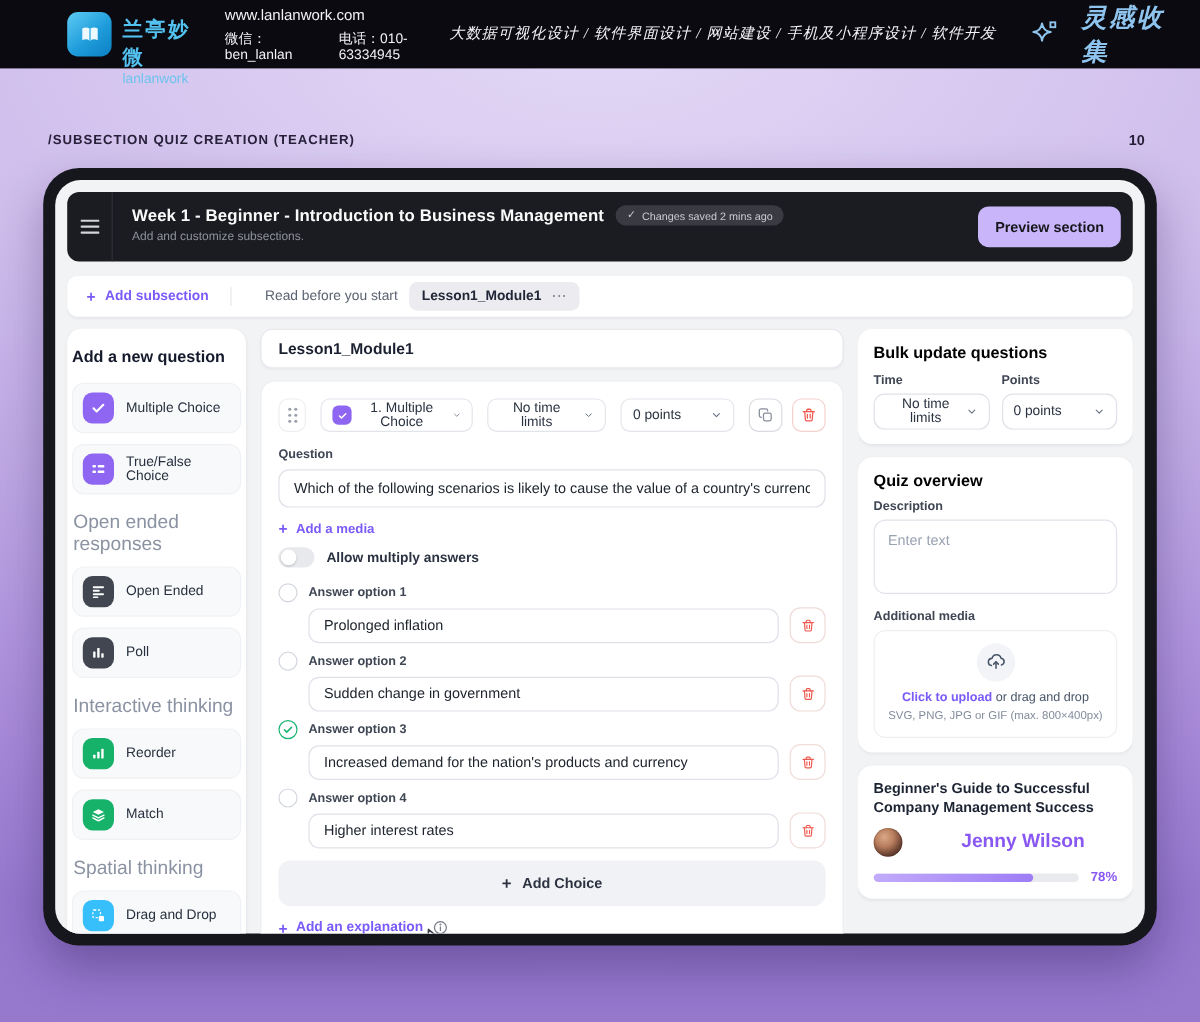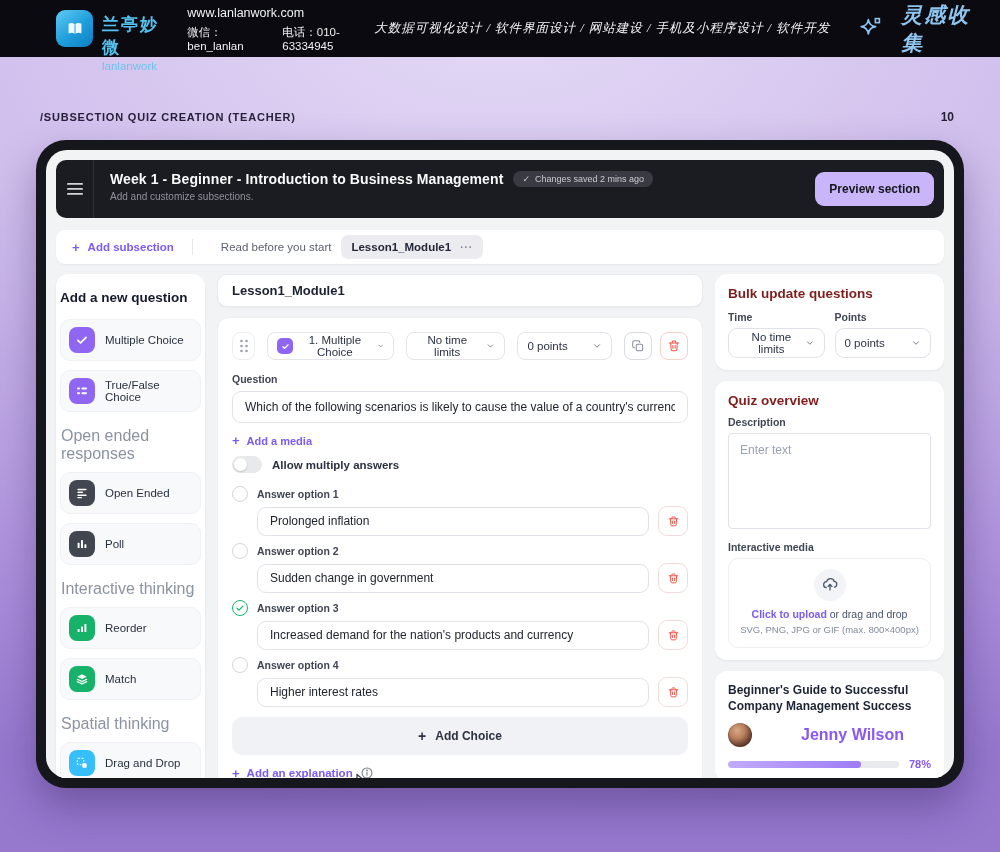--- a/index.html
+++ b/index.html
@@ -105,25 +105,25 @@
   .opt-body .text-input { flex:1; padding:6.5px 12px; }
   .add-choice { margin-top:3px; background:#f1f2f5; border:none; border-radius:10px; height:38px; display:flex; align-items:center; justify-content:center; gap:9px; font-size:12px; font-weight:600; color:#2c3240; cursor:pointer; font-family:inherit; }
   .add-choice .plus-glyph { color:#2c3240; font-size:14px; }
   .explain-row { margin-top:11px; display:flex; align-items:center; gap:7px; position:relative; }
   .explain-row .link-btn { font-size:11.5px; }
   .cursor-wrap { position:absolute; left:122px; top:7px; pointer-events:none; }
 
   
   .rightcol { display:flex; flex-direction:column; gap:11px; min-height:0; overflow:hidden; }
   .panel { padding:12px 13px; flex:0 0 auto; }
-  .panel-title { font-size:13.5px; font-weight:700; color:#7f1d1d; }
+  .panel-title { font-size:13.5px; font-weight:700; color:#000000; }
   .bulk-grid { display:grid; grid-template-columns:1fr 1fr; gap:10px; margin-top:10px; }
   .field-label { font-size:10.5px; font-weight:600; color:#3f4654; margin-bottom:5px; }
   .select-box { border:1px solid #dfe2e8; border-radius:9px; height:30px; display:flex; align-items:center; justify-content:space-between; padding:0 9px; font-size:11.5px; color:#2b3342; background:#fff; width:100%; cursor:pointer; font-family:inherit; }
-  .desc-box { width:100%; height:96px; border:1px solid #e0e3e9; border-radius:4px; padding:9px 11px; font-size:12px; font-family:inherit; color:#20262f; resize:none; outline:none; }
+  .desc-box { width:100%; height:62px; border:1px solid #e0e3e9; border-radius:10px; padding:9px 11px; font-size:12px; font-family:inherit; color:#20262f; resize:none; outline:none; }
   .desc-box::placeholder { color:#9aa3b2; }
   .mt8 { margin-top:8px; }
   .upload-box { border:1px solid #edeff3; border-radius:10px; padding:10px 8px 12px; text-align:center; cursor:pointer; }
   .upload-circle { width:32px; height:32px; border-radius:50%; background:#f3f4f7; margin:0 auto 7px; display:flex; align-items:center; justify-content:center; }
   .upload-line { font-size:10.5px; color:#475467; }
   .upload-cta { color:#7a5af8; font-weight:700; }
   .upload-hint { font-size:9.5px; color:#828c9c; margin-top:4px; }
   .course-title { font-size:12px; font-weight:600; color:#1c2433; line-height:1.3; }
   .author-row { display:flex; align-items:center; gap:9px; margin:9px 0 11px; }
   .avatar { width:24px; height:24px; border-radius:50%; background:radial-gradient(circle at 38% 32%, #d9a886 0%, #b97f5e 35%, #6e4434 65%, #2e1c18 100%); box-shadow:inset 0 0 0 1px rgba(0,0,0,.12); }
@@ -495,21 +495,21 @@
                   </svg>
               </button>
             </div>
           </div>
         </div>
 
         <div class="card panel">
           <div class="panel-title">Quiz overview</div>
           <div class="field-label mt8">Description</div>
           <textarea class="desc-box" placeholder="Enter text" style=""></textarea>
-          <div class="field-label mt8">Interactive media</div>
+          <div class="field-label mt8">Additional media</div>
           <div class="upload-box">
             <div class="upload-circle">
               <svg width="18" height="18" viewBox="0 0 24 24" fill="none" stroke="#475467" stroke-width="1.7" stroke-linecap="round" stroke-linejoin="round">
                   <path d="M7 15.5a4 4 0 0 1 .55-7.96A5.2 5.2 0 0 1 17.6 7.3a3.8 3.8 0 0 1 .4 7.5"></path>
                   <path d="M12 18.5V11.5"></path>
                   <path d="M9.4 13.9L12 11.3l2.6 2.6"></path>
                 </svg>
             </div>
             <div class="upload-line">
               <span class="upload-cta">Click to upload</span>

